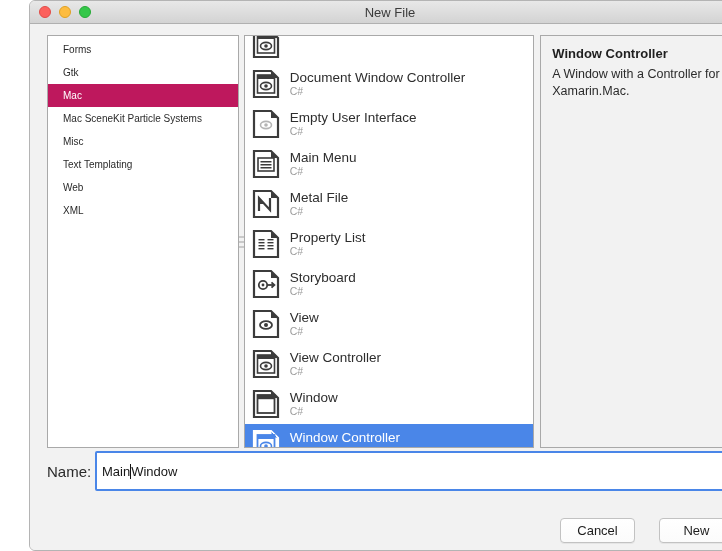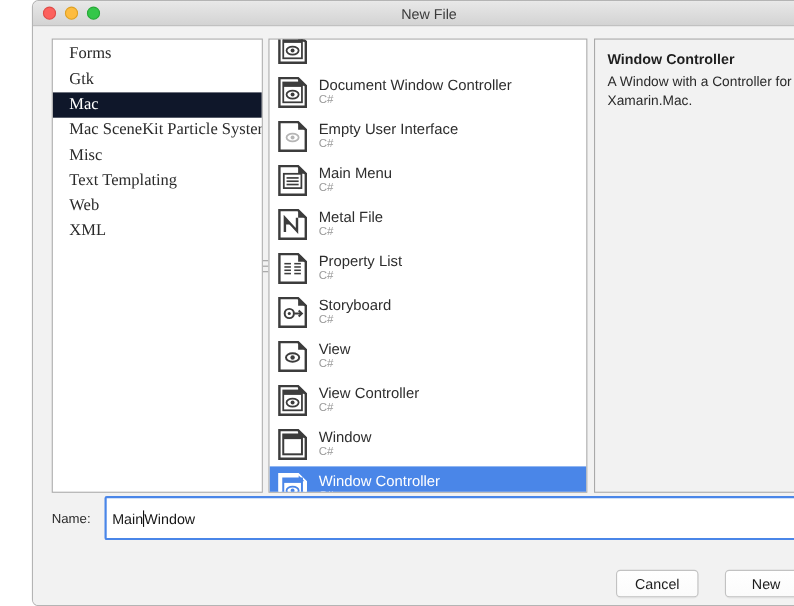--- a/index.html
+++ b/index.html
@@ -68,28 +68,27 @@
     width: 192px;
     background: #ffffff;
     border: 1px solid #a9a9a9;
     overflow: hidden;
     padding-top: 2px;
   }
   .cat-item {
     height: 23px;
     line-height: 23px;
     padding-left: 15px;
-    font-size: 15px;
+    font-size: 10px;
     color: #2a2a2a;
     white-space: nowrap;
     overflow: hidden;
-    font-family: Liberation Serif, serif;
   }
   .cat-item.selected {
-    background: #0f172a;
+    background: #be185d;
     color: #ffffff;
   }
   
   .splitter {
     width: 5px;
     position: relative;
     background: #f2f2f2;
   }
   .splitter .grip {
     position: absolute;
@@ -163,21 +162,21 @@
   }
   
   .name-row {
     position: absolute;
     left: 17px; top: 434px;
     width: 688px; height: 26px;
     display: flex;
     align-items: center;
   }
   .name-label {
-    font-size: 12px;
+    font-size: 15px;
     color: #2a2a2a;
     width: 48px;
     flex: 0 0 48px;
   }
   .name-field {
     flex: 1 1 auto;
     height: 24px;
     background: #ffffff;
     border: 2px solid #4a86e8;
     border-radius: 2px;

